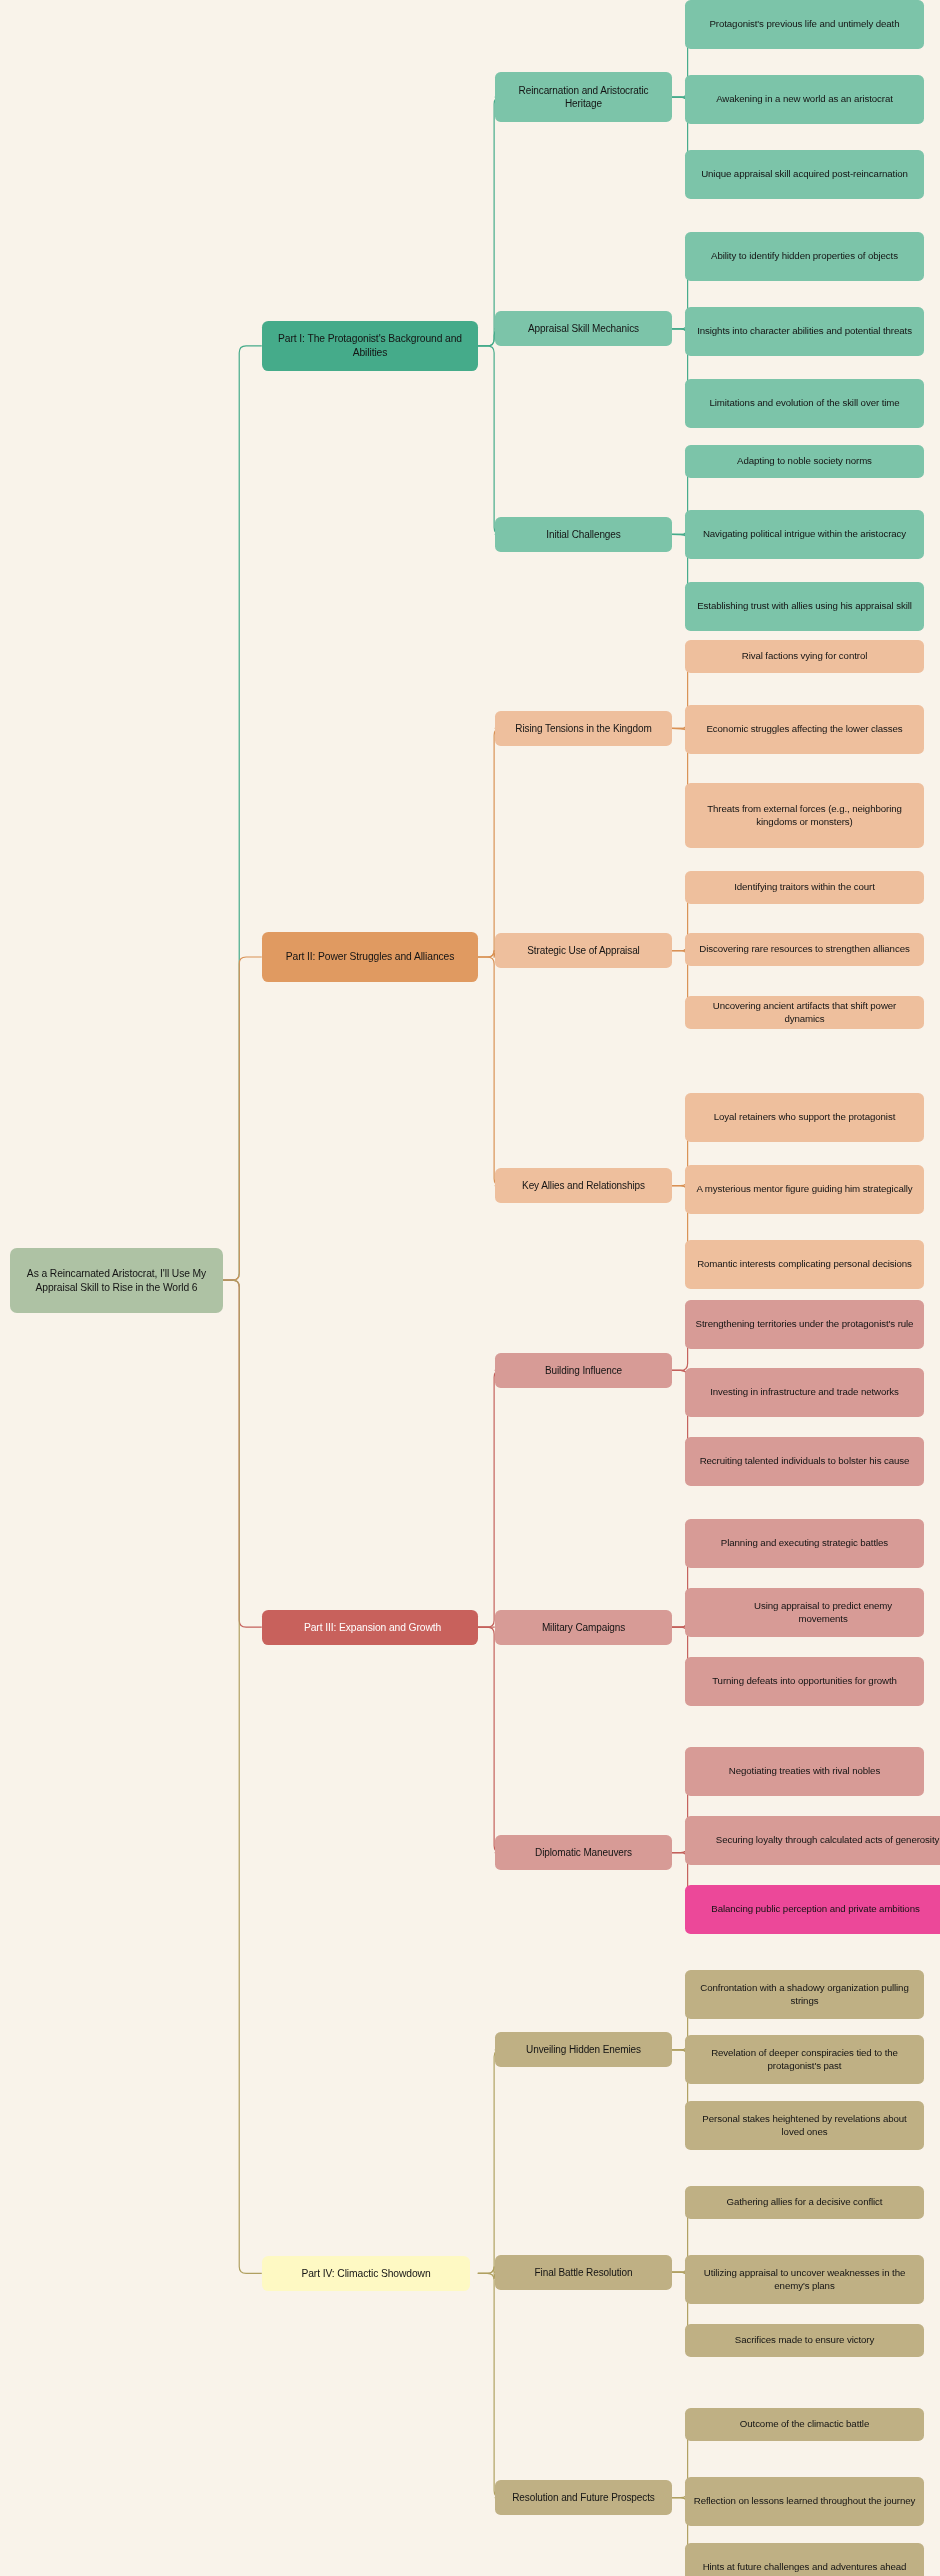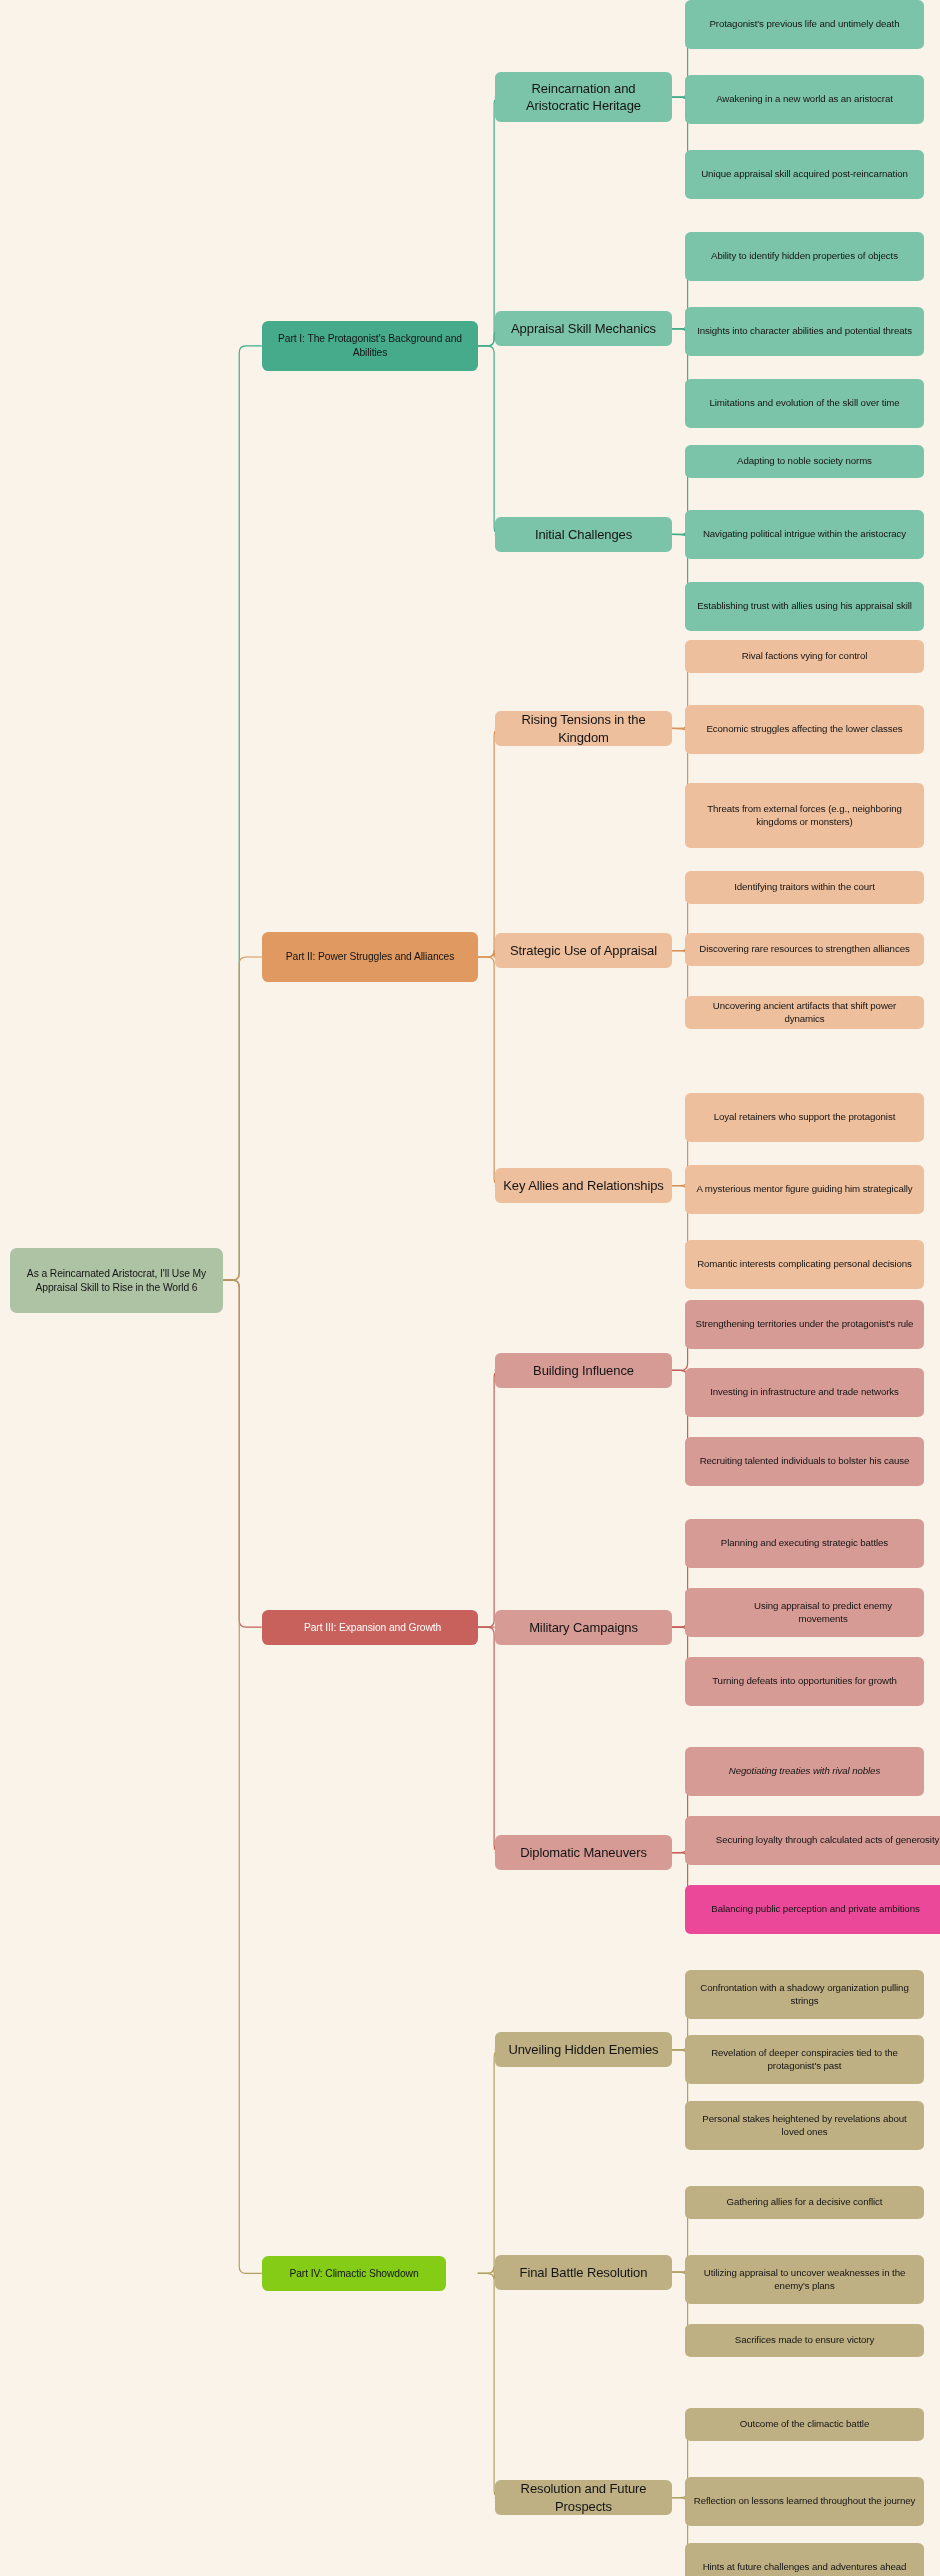--- a/index.html
+++ b/index.html
@@ -33,21 +33,21 @@
     line-height: 1.33;
     color: #141414;
     letter-spacing: -0.1px;
     word-wrap: break-word;
   }
   .root {
     font-size: 10.3px;
     border-radius: 6.9px;
   }
   .branch { font-size: 10.3px; border-radius: 6.3px; }
-  .sub    { font-size: 13px; }
+  .sub    { font-size: 10px; }
   .leaf   { font-size: 9.7px; }
 </style>
 </head>
 <body>
 
 <div id="mindmap">
   <svg class="links" id="link-layer" viewBox="0 0 1501 4113" width="940" height="2576">
       <path d="M 356 2044 L 371 2044 Q 382 2044 382 2033 L 382 563 Q 382 552 393 552 L 418 552" fill="none" stroke="#45ab8a" stroke-width="1.9"></path>
       <path d="M 763 552 L 778 552 Q 789 552 789 541 L 789 166 Q 789 155 800 155 L 790 155" fill="none" stroke="#45ab8a" stroke-width="1.9"></path>
       <path d="M 1072 155 L 1087 155 Q 1098 155 1098 144 L 1098 50 Q 1098 39 1109 39 L 1094 39" fill="none" stroke="#45ab8a" stroke-width="1.9"></path>
@@ -132,24 +132,24 @@
       <div class="node branch" style="left: 262px; top: 1610px; width: 216px; min-height: 35px; height: 35px; background: rgb(200, 97, 92); color: rgb(255, 255, 255); padding-left: 12px;">Part III: Expansion and Growth</div>
       <div class="node sub" style="left: 495px; top: 1353px; width: 177px; min-height: 35px; height: 35px; background: rgb(215, 155, 150); color: rgb(20, 20, 20);">Building Influence</div>
       <div class="node leaf" style="left: 685px; top: 1300px; width: 239px; min-height: 49px; height: 49px; background: rgb(215, 155, 150); color: rgb(20, 20, 20);">Strengthening territories under the protagonist's rule</div>
       <div class="node leaf" style="left: 685px; top: 1368px; width: 239px; min-height: 49px; height: 49px; background: rgb(215, 155, 150); color: rgb(20, 20, 20);">Investing in infrastructure and trade networks</div>
       <div class="node leaf" style="left: 685px; top: 1437px; width: 239px; min-height: 49px; height: 49px; background: rgb(215, 155, 150); color: rgb(20, 20, 20);">Recruiting talented individuals to bolster his cause</div>
       <div class="node sub" style="left: 495px; top: 1610px; width: 177px; min-height: 35px; height: 35px; background: rgb(215, 155, 150); color: rgb(20, 20, 20);">Military Campaigns</div>
       <div class="node leaf" style="left: 685px; top: 1519px; width: 239px; min-height: 49px; height: 49px; background: rgb(215, 155, 150); color: rgb(20, 20, 20);">Planning and executing strategic battles</div>
       <div class="node leaf" style="left: 685px; top: 1588px; width: 239px; min-height: 49px; height: 49px; background: rgb(215, 155, 150); color: rgb(20, 20, 20); padding-left: 44px;">Using appraisal to predict enemy movements</div>
       <div class="node leaf" style="left: 685px; top: 1657px; width: 239px; min-height: 49px; height: 49px; background: rgb(215, 155, 150); color: rgb(20, 20, 20);">Turning defeats into opportunities for growth</div>
       <div class="node sub" style="left: 495px; top: 1835px; width: 177px; min-height: 35px; height: 35px; background: rgb(215, 155, 150); color: rgb(20, 20, 20);">Diplomatic Maneuvers</div>
-      <div class="node leaf" style="left: 685px; top: 1747px; width: 239px; min-height: 49px; height: 49px; background: rgb(215, 155, 150); color: rgb(20, 20, 20); font-style: italic;">Negotiating treaties with rival nobles</div>
+      <div class="node leaf" style="left: 685px; top: 1747px; width: 239px; min-height: 49px; height: 49px; background: rgb(215, 155, 150); color: rgb(20, 20, 20);">Negotiating treaties with rival nobles</div>
       <div class="node leaf" style="left: 685px; top: 1816px; width: 285px; min-height: 49px; height: 49px; background: rgb(215, 155, 150); color: rgb(20, 20, 20);">Securing loyalty through calculated acts of generosity</div>
       <div class="node leaf" style="left: 685px; top: 1885px; width: 261px; min-height: 49px; height: 49px; background: #ec4899; color: rgb(20, 20, 20);">Balancing public perception and private ambitions</div>
-      <div class="node branch" style="left: 262px; top: 2256px; width: 184px; min-height: 35px; height: 35px; background: #84cc16; color: rgb(20, 20, 20);">Part IV: Climactic Showdown</div>
+      <div class="node branch" style="left: 262px; top: 2256px; width: 208px; min-height: 35px; height: 35px; background: #fef9c3; color: rgb(20, 20, 20);">Part IV: Climactic Showdown</div>
       <div class="node sub" style="left: 495px; top: 2032px; width: 177px; min-height: 35px; height: 35px; background: rgb(191, 176, 132); color: rgb(20, 20, 20);">Unveiling Hidden Enemies</div>
       <div class="node leaf" style="left: 685px; top: 1970px; width: 239px; min-height: 49px; height: 49px; background: rgb(191, 176, 132); color: rgb(20, 20, 20);">Confrontation with a shadowy organization pulling strings</div>
       <div class="node leaf" style="left: 685px; top: 2035px; width: 239px; min-height: 49px; height: 49px; background: rgb(191, 176, 132); color: rgb(20, 20, 20);">Revelation of deeper conspiracies tied to the protagonist's past</div>
       <div class="node leaf" style="left: 685px; top: 2101px; width: 239px; min-height: 49px; height: 49px; background: rgb(191, 176, 132); color: rgb(20, 20, 20);">Personal stakes heightened by revelations about loved ones</div>
       <div class="node sub" style="left: 495px; top: 2255px; width: 177px; min-height: 35px; height: 35px; background: rgb(191, 176, 132); color: rgb(20, 20, 20);">Final Battle Resolution</div>
       <div class="node leaf" style="left: 685px; top: 2186px; width: 239px; min-height: 33px; height: 33px; background: rgb(191, 176, 132); color: rgb(20, 20, 20);">Gathering allies for a decisive conflict</div>
       <div class="node leaf" style="left: 685px; top: 2255px; width: 239px; min-height: 49px; height: 49px; background: rgb(191, 176, 132); color: rgb(20, 20, 20);">Utilizing appraisal to uncover weaknesses in the enemy's plans</div>
       <div class="node leaf" style="left: 685px; top: 2324px; width: 239px; min-height: 33px; height: 33px; background: rgb(191, 176, 132); color: rgb(20, 20, 20);">Sacrifices made to ensure victory</div>
       <div class="node sub" style="left: 495px; top: 2480px; width: 177px; min-height: 35px; height: 35px; background: rgb(191, 176, 132); color: rgb(20, 20, 20);">Resolution and Future Prospects</div>
       <div class="node leaf" style="left: 685px; top: 2408px; width: 239px; min-height: 33px; height: 33px; background: rgb(191, 176, 132); color: rgb(20, 20, 20);">Outcome of the climactic battle</div>

